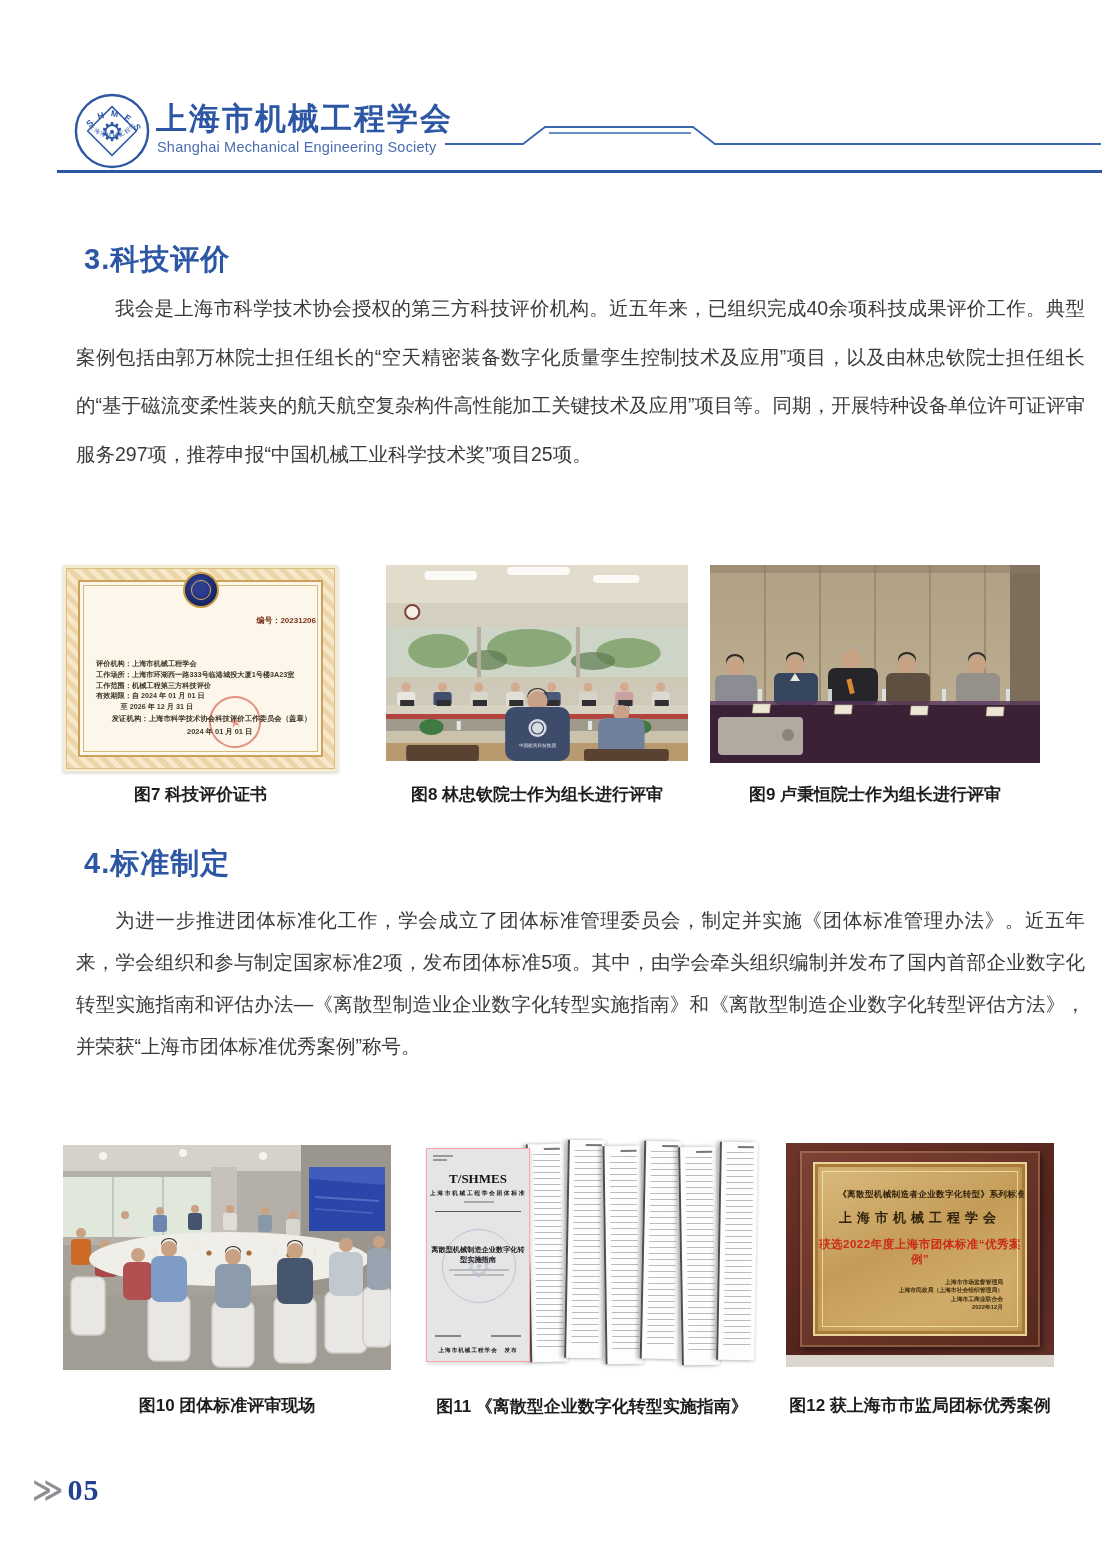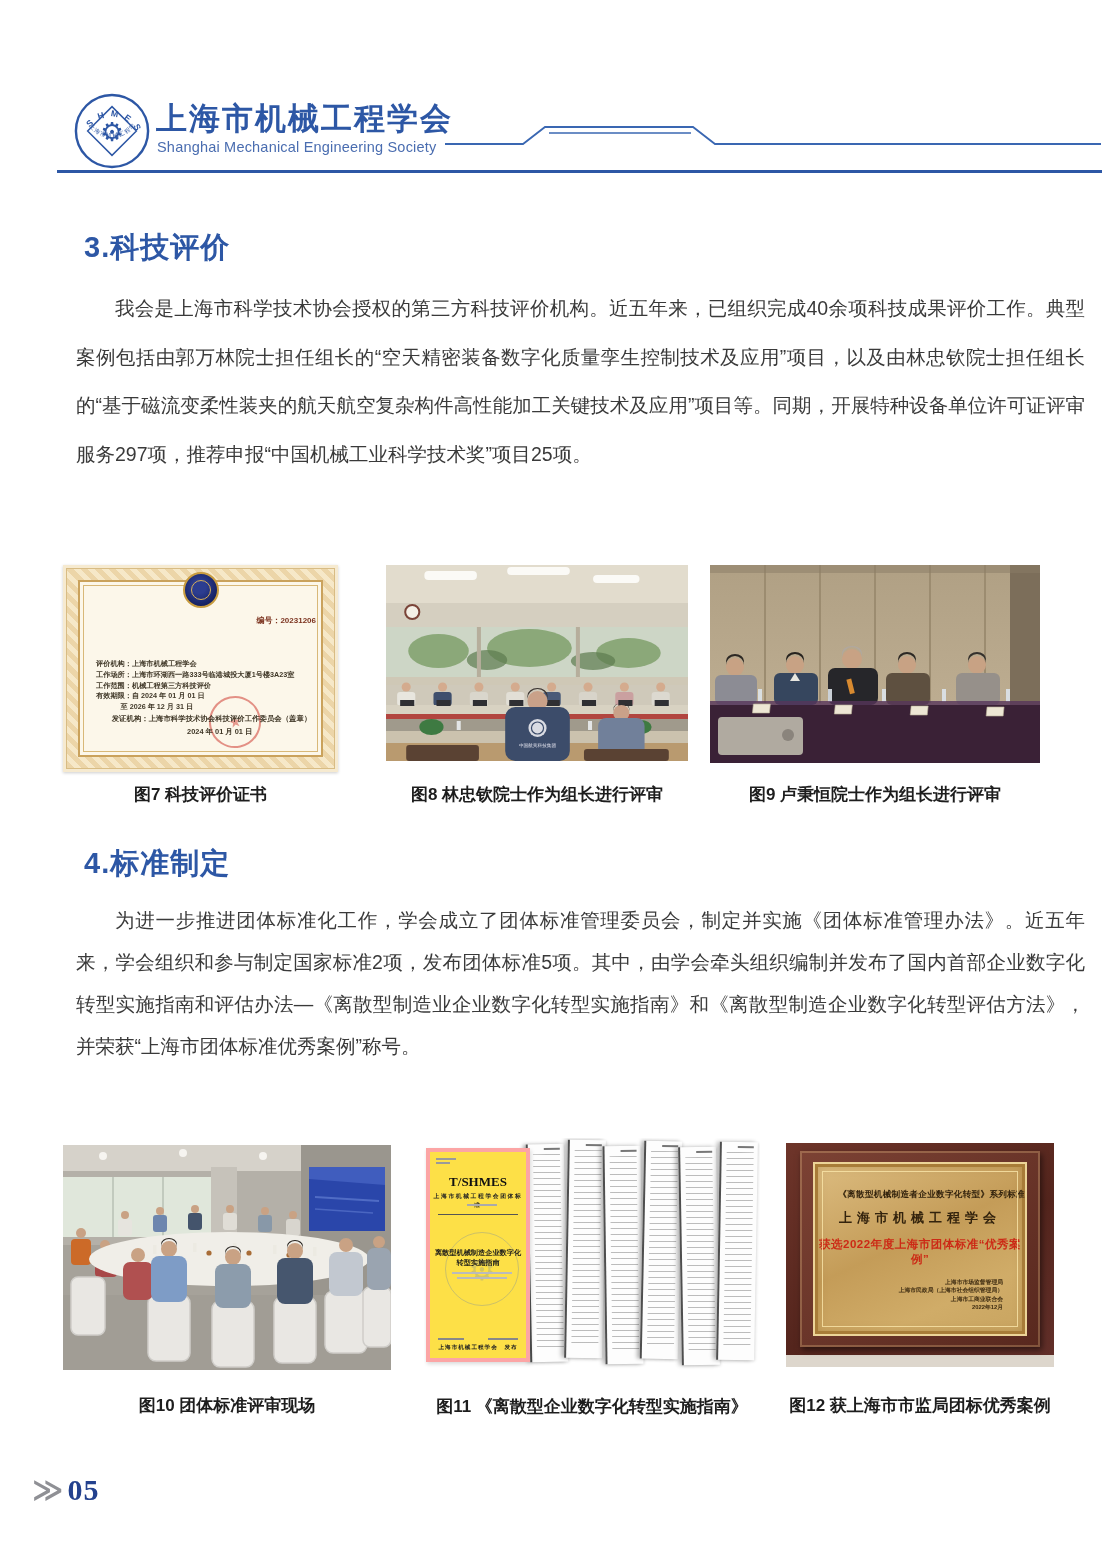--- a/index.html
+++ b/index.html
@@ -13,21 +13,21 @@
 
   
   .logo-seal { left:73px; top:92px; width:78px; height:78px; }
   .org-zh { left:156px; top:98px; font-size:31px; font-weight:700; color:#2d57a5; letter-spacing:2px; }
   .org-en { left:157px; top:139px; font-size:14.5px; color:#4a6db0; letter-spacing:.2px; }
   .deco-line { left:443px; top:120px; width:659px; height:36px; }
   .header-rule { left:57px; top:170px; width:1045px; height:3px; background:#2d57a5; }
 
   
   .sec-title { color:#2d57a5; font-size:29px; font-weight:600; letter-spacing:1px; }
-  #sec3-title { left:84px; top:228px; }
+  #sec3-title { left:84px; top:240px; }
   #sec4-title { left:84px; top:844px; }
   .body-par {
     left:76px; width:1009px; color:#3a3a3a; font-size:19.5px; font-weight:500;
     text-align:justify; text-indent:2em;
   }
   #sec3-par { top:284px; line-height:48.5px; }
   #sec4-par { top:899px; line-height:42px; }
 
   
   figure { position:absolute; }
@@ -66,21 +66,21 @@
   .cert-date { position:absolute; left:14%; width:86%; top:162px; text-align:center;
     font-size:7.4px; font-weight:700; color:#403828; }
   .cert-seal { position:absolute; left:53%; top:131px; width:52px; height:52px;
     border:2.5px solid rgba(205,60,50,.55); border-radius:50%;
     transform:rotate(-12deg); display:flex; align-items:center; justify-content:center;
     font-size:15px; color:rgba(205,60,50,.5); }
 
   
   .std-doc { height:240px; background:#ffffff; }
   .std-cover { position:absolute; left:2px; top:10px; width:104px; height:214px;
-    background:#fde047; border:4px solid #fca5a5; box-shadow:1px 2px 4px rgba(0,0,0,.15); }
+    background:#e5e5e5; border:1px solid #fca5a5; box-shadow:1px 2px 4px rgba(0,0,0,.15); }
   .std-bars-tl { position:absolute; left:6px; top:6px; }
   .bar { background:#9a9a9a; height:2px; margin-bottom:2px; }
   .std-logo { position:absolute; left:0; top:22px; width:100%; text-align:center;
     font-family:"Liberation Serif","DejaVu Serif",serif; font-weight:700; font-size:13px; color:#111; }
   .std-sub { position:absolute; left:0; top:40px; width:100%; text-align:center;
     font-size:5.8px; letter-spacing:1.6px; color:#222; font-weight:700; }
   .std-num-bar { position:absolute; left:37px; top:52px; width:30px; height:2px; background:#aaa; }
   .std-rule { position:absolute; left:8px; right:8px; top:62px; border-top:1px solid #555; }
   .std-watermark { position:absolute; left:15px; top:80px; width:74px; height:74px;
     border:1.5px solid rgba(90,120,180,.3); border-radius:50%;

